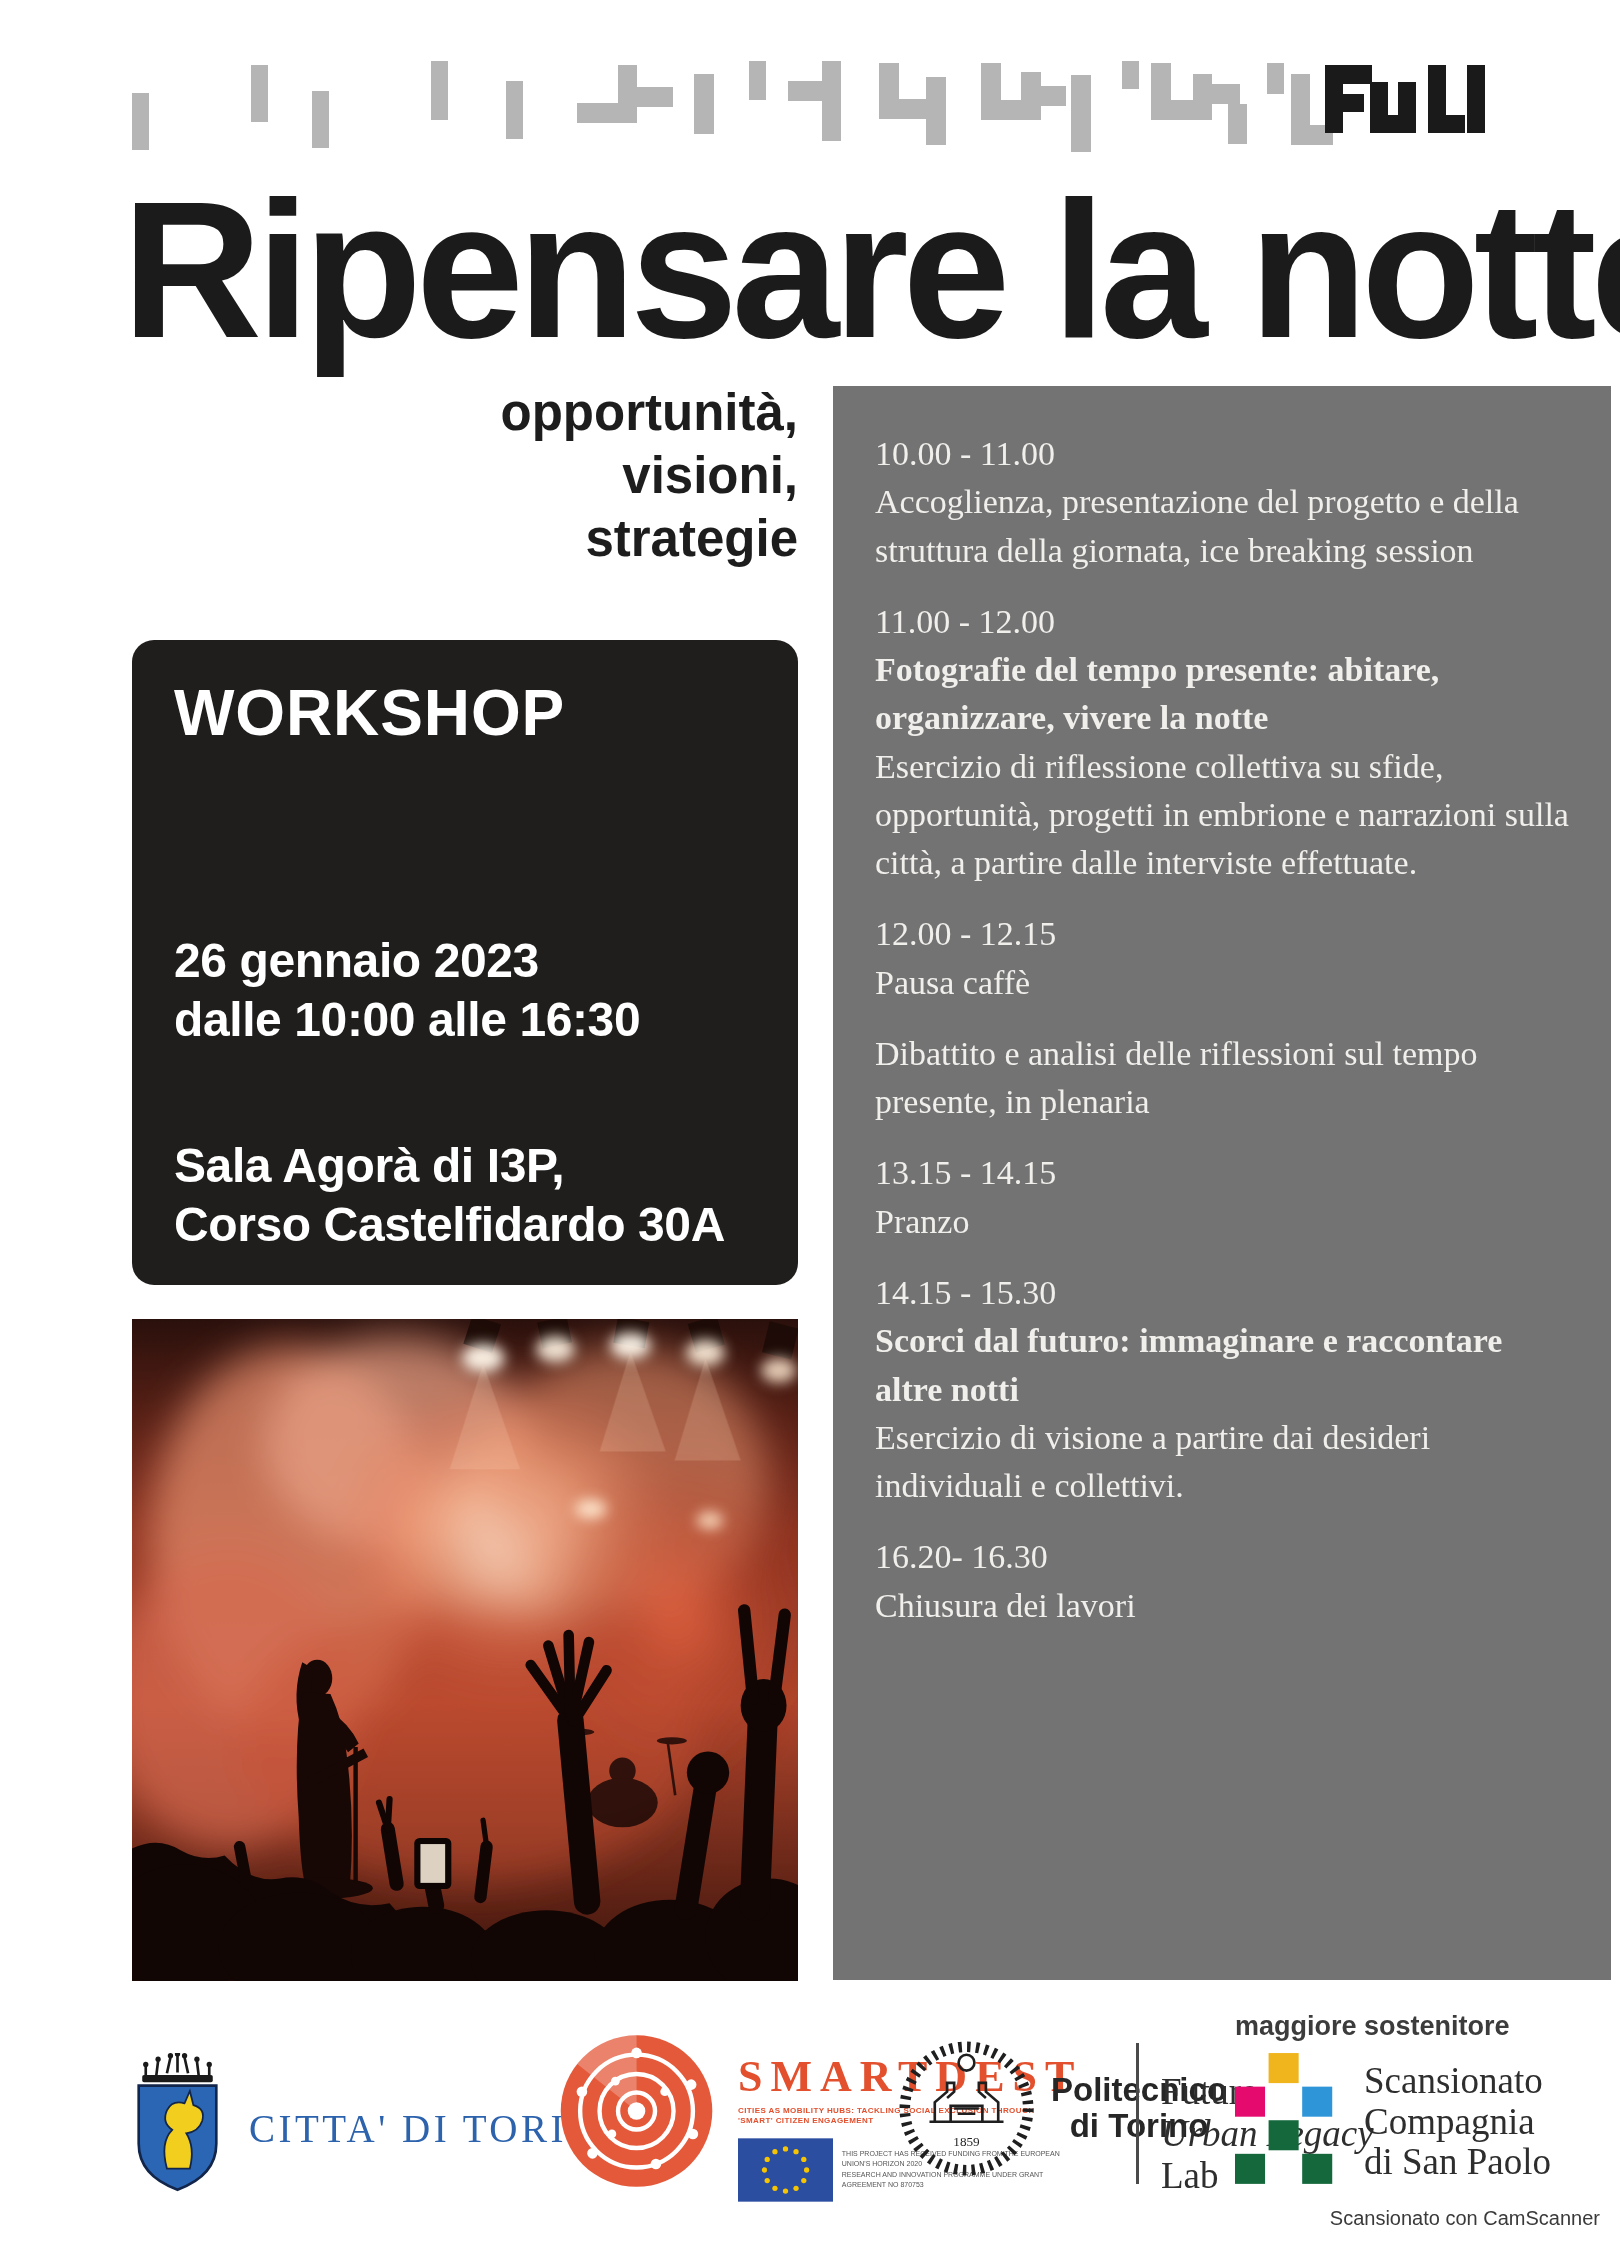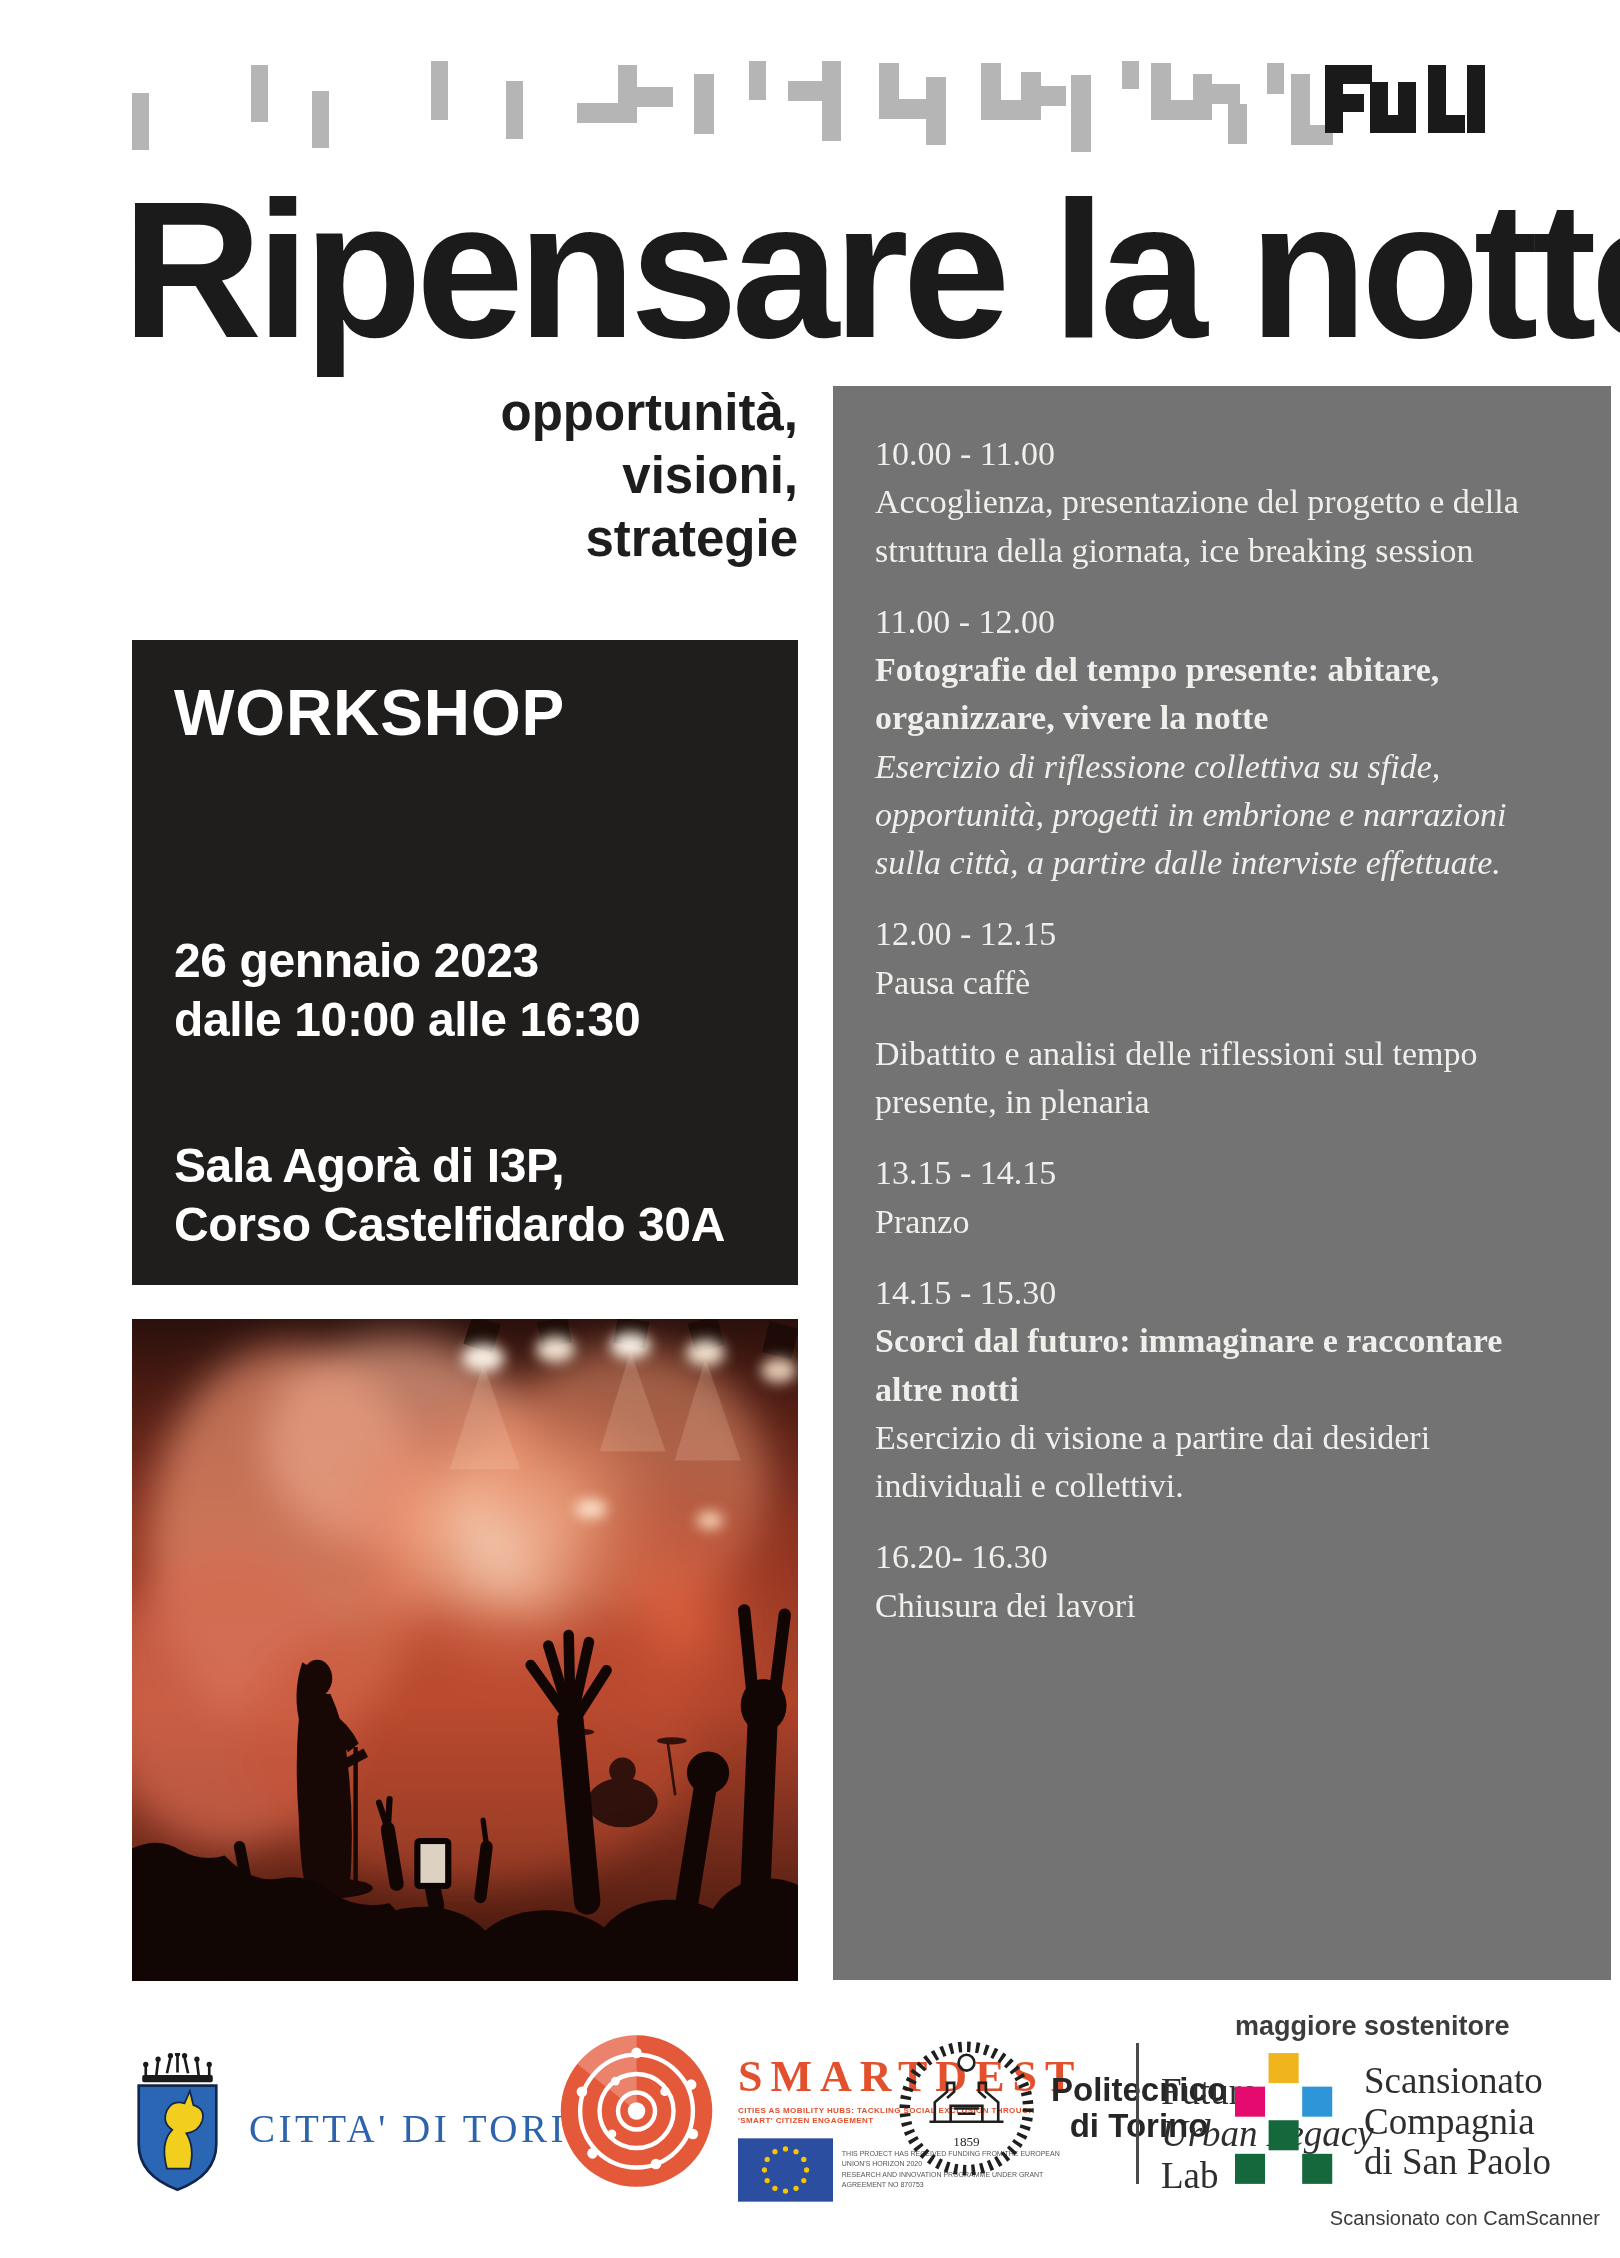--- a/index.html
+++ b/index.html
@@ -14,40 +14,40 @@
          font-size:194px;font-weight:700;letter-spacing:-6.2px;line-height:1;
          color:#1b1b1b;white-space:nowrap;}
 
   
   .subtitle{position:absolute;left:291px;top:381px;width:507px;text-align:right;
             font-size:51px;font-weight:700;line-height:1.24;color:#1d1d1d;}
 
   
   .workshop-box{position:absolute;left:132px;top:640px;width:666px;height:645px;
                 background:#201e1d;color:#ffffff;box-sizing:border-box;
-                padding:41px 42px;}
+                padding:41px 42px;border-radius:22px;}
   .workshop-heading{font-size:64px;font-weight:700;letter-spacing:0.9px;line-height:1;}
   .workshop-date{margin-top:187px;font-size:48px;font-weight:700;line-height:1.22;letter-spacing:-0.4px;}
   .workshop-venue{margin-top:88px;font-size:48px;font-weight:700;line-height:1.22;letter-spacing:-0.4px;}
 
   
   .photo{position:absolute;left:132px;top:1319px;width:666px;height:662px;background:#2a0f0b;}
   .photo svg{display:block;}
 
   
   .schedule-box{position:absolute;left:833px;top:386px;width:778px;height:1594px;
                 background:#737373;color:#f1efec;box-sizing:border-box;
                 padding:44px 42px 26.5px 42px;overflow:hidden;
                 font-family:"Liberation Serif",serif;}
   .sched-item{margin-bottom:23px;}
   .sched-time{font-size:34px;line-height:1.42;}
   .sched-title{font-size:34px;line-height:1.42;font-weight:700;}
   .sched-title:empty{display:none;}
   .sched-desc{font-size:34px;line-height:1.42;}
-  .sched-item-1 .sched-desc{font-style:italic;}
+  .sched-item-1 .sched-desc{}
 
   
   .footer{position:absolute;left:0;top:2011px;width:1621px;height:212px;}
   .logo-torino{position:absolute;left:129px;top:42px;display:flex;align-items:center;}
   .torino-name{margin-left:23px;font-family:"Liberation Serif",serif;
                font-size:39px;letter-spacing:3.5px;color:#2d63ad;white-space:nowrap;}
 
   .logo-smartdest{position:absolute;left:559px;top:19.4px;display:flex;}
   .smartdest-text{margin-left:16px;padding-top:25px;width:353px;}
   .smartdest-name{font-size:44px;font-weight:700;letter-spacing:8px;color:#e2502e;

